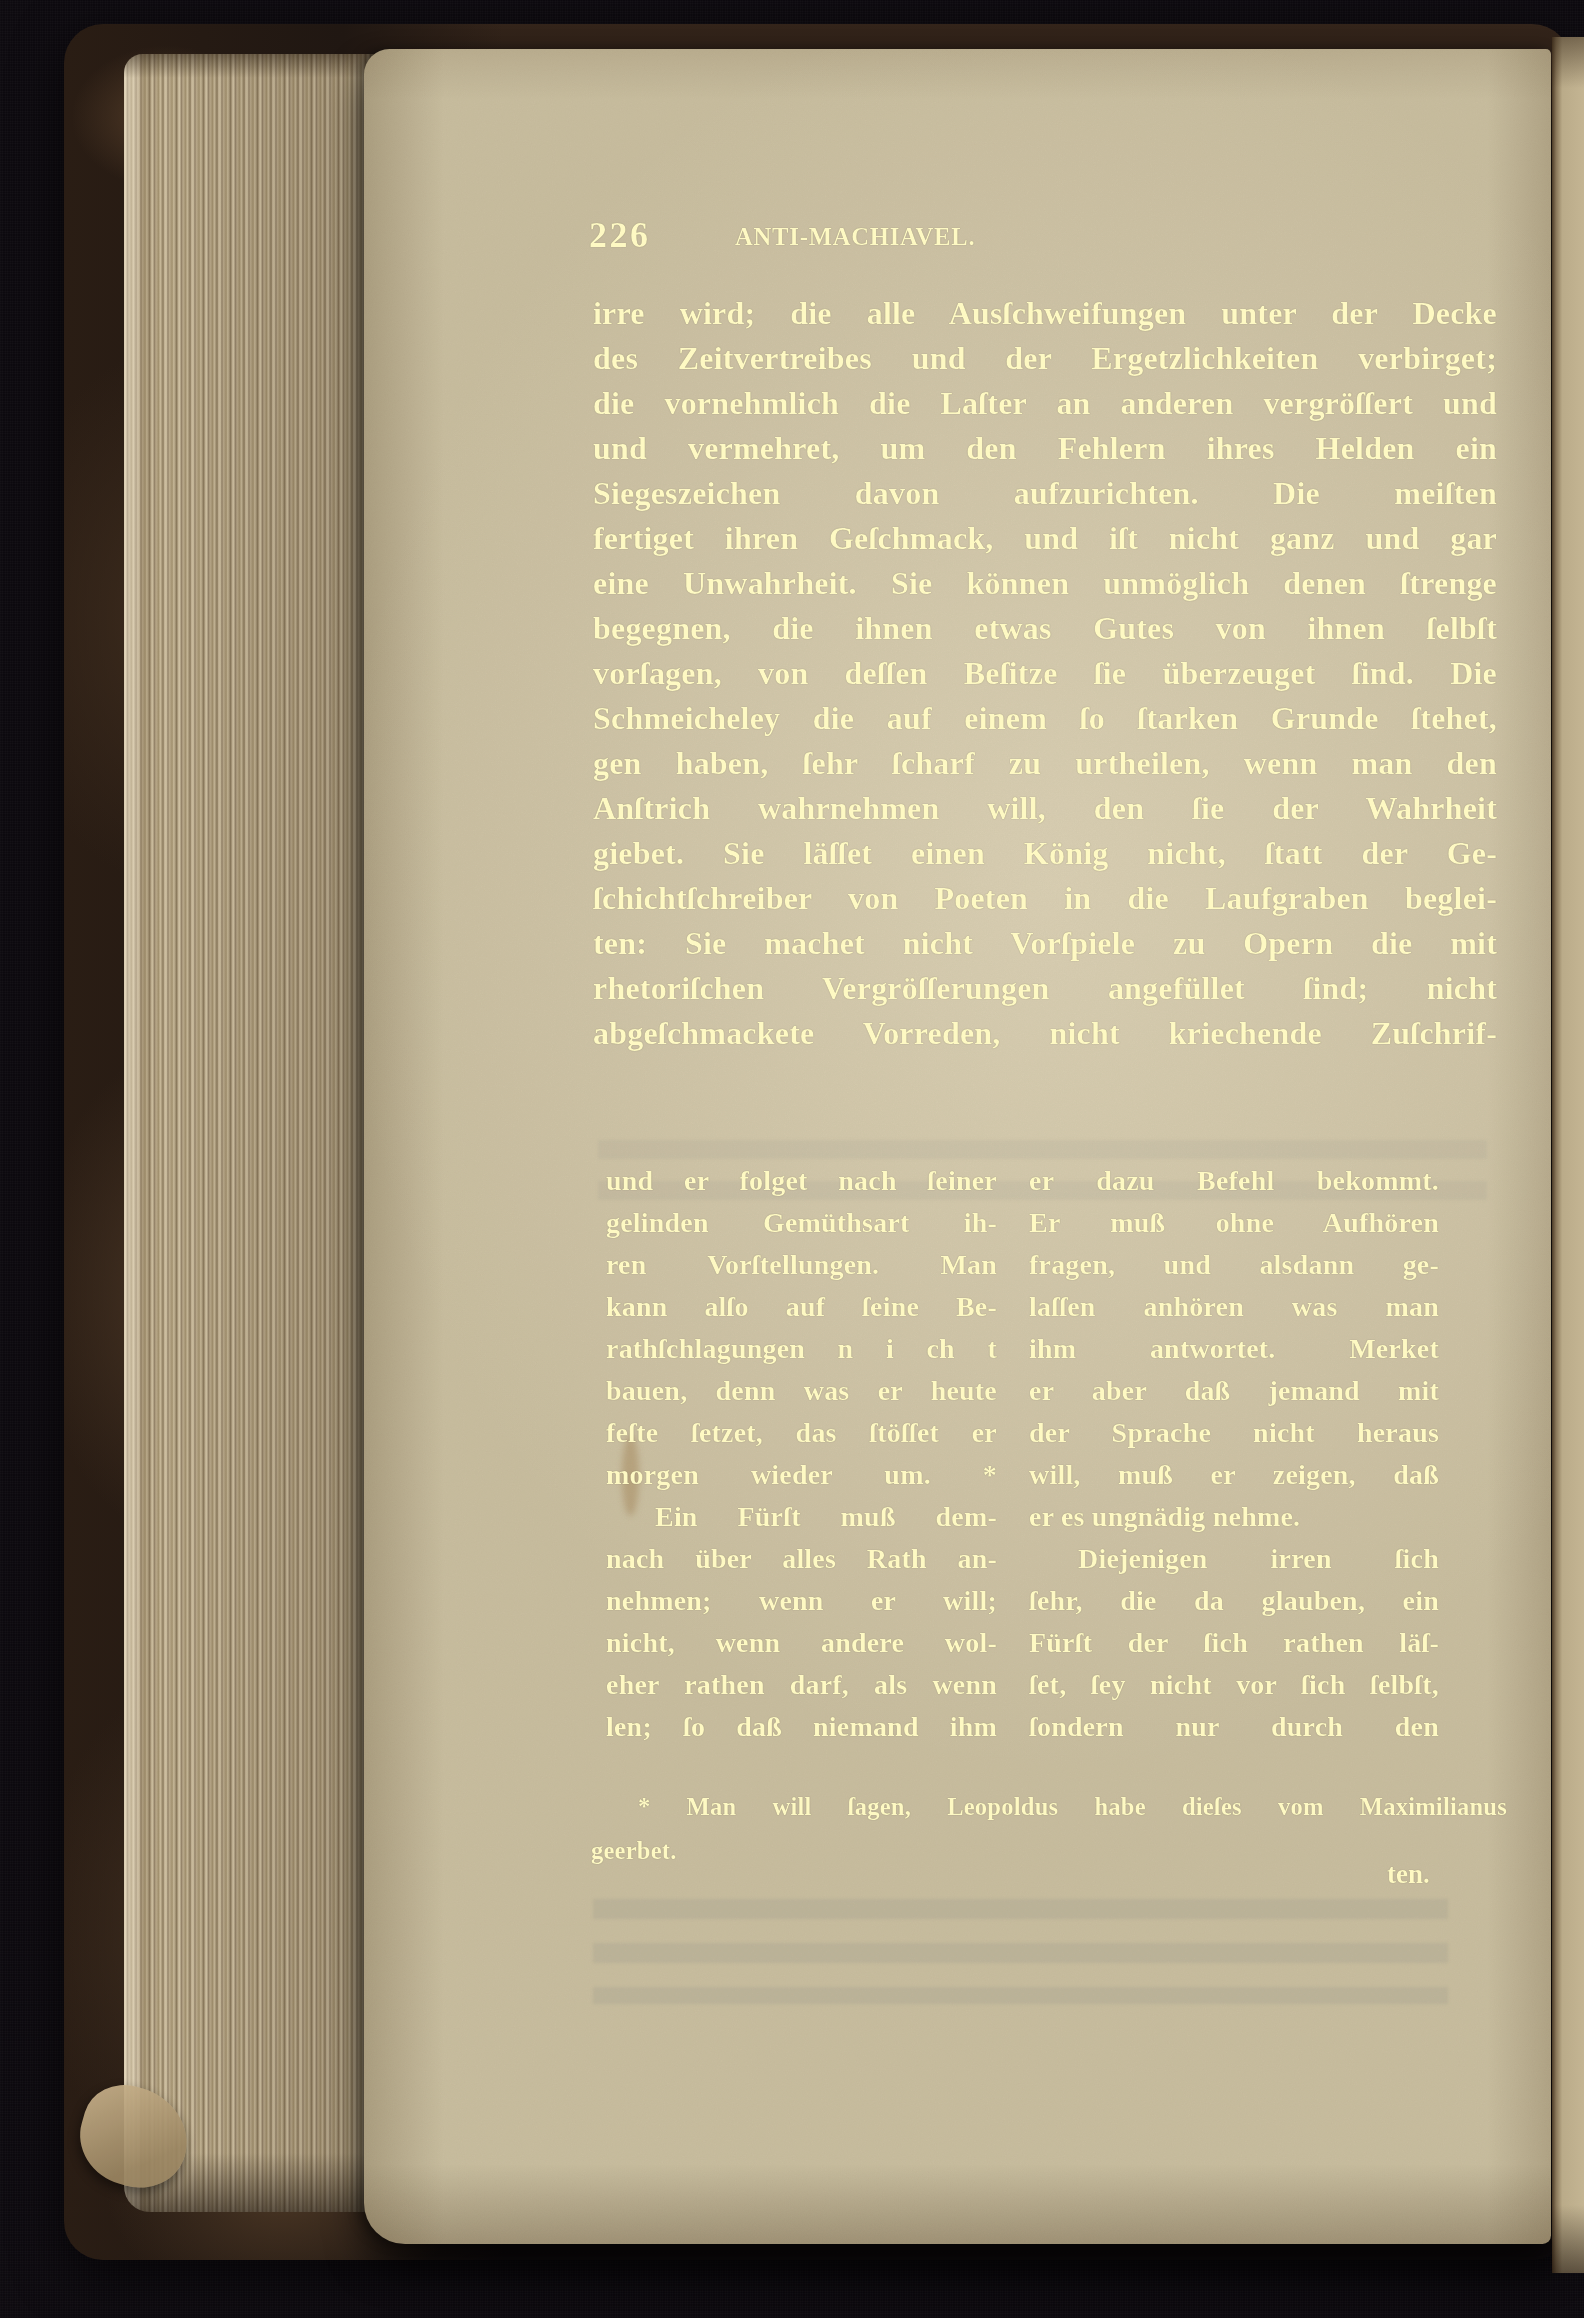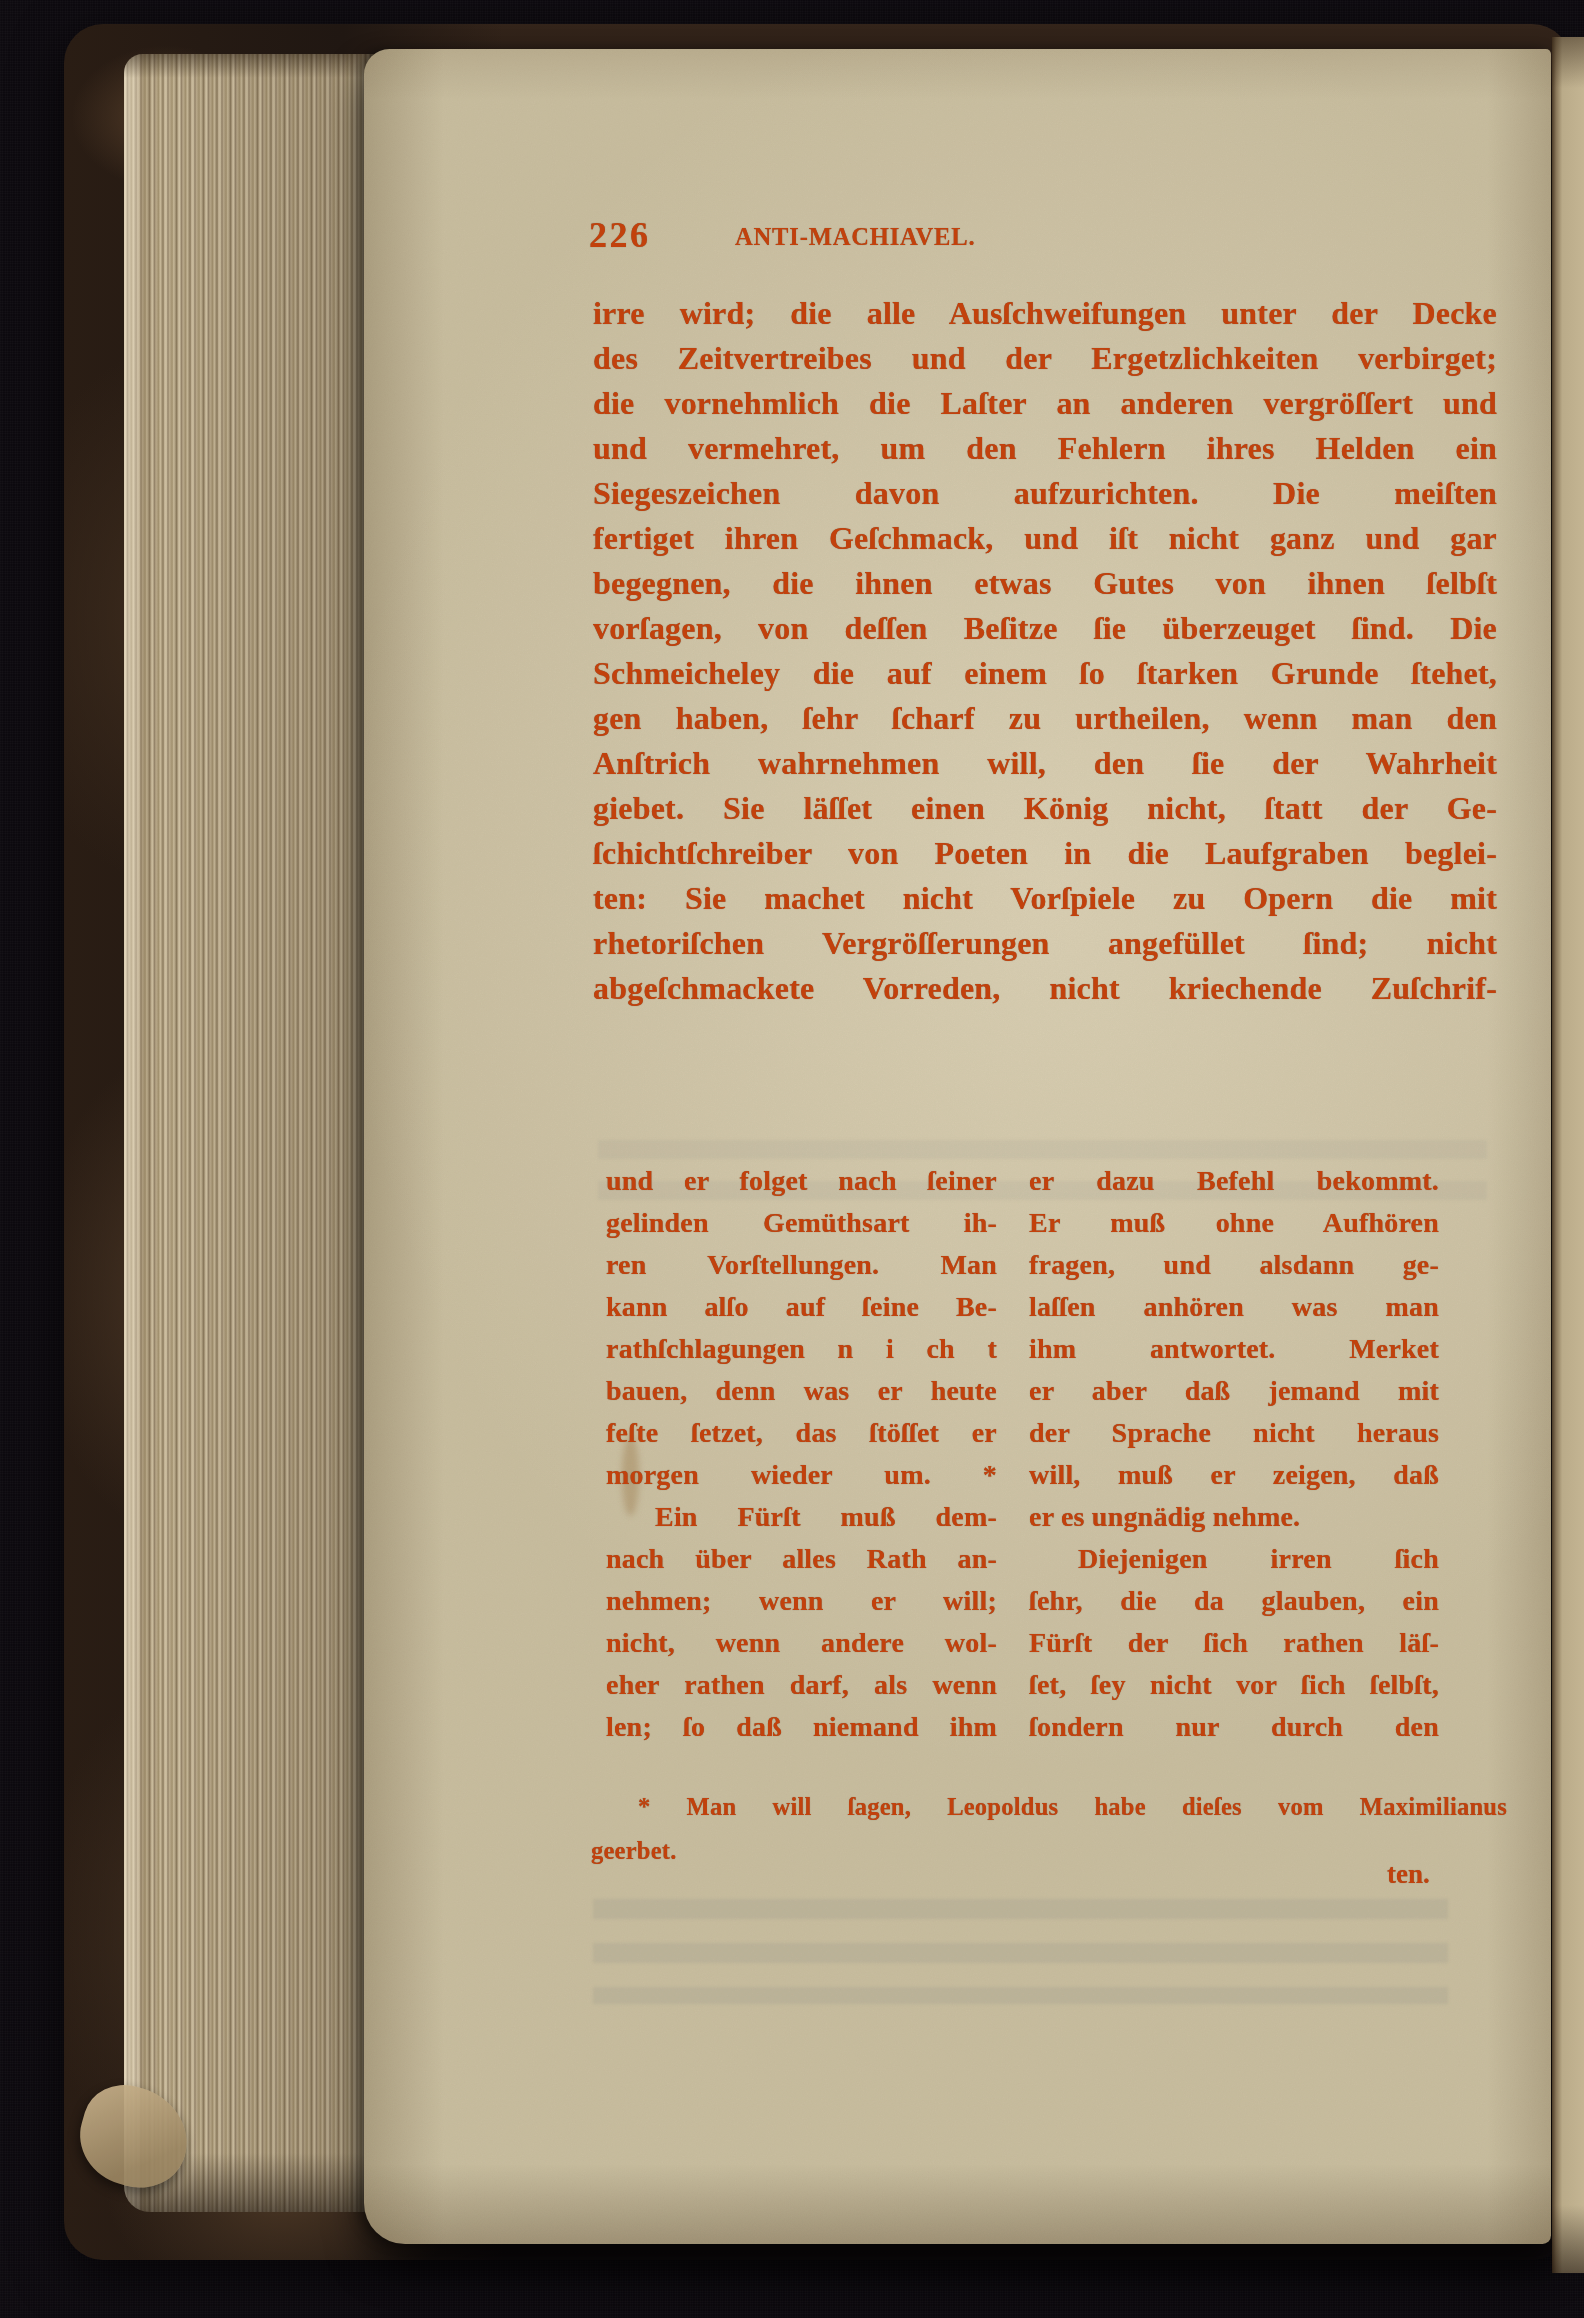--- a/index.html
+++ b/index.html
@@ -75,21 +75,21 @@
     background:repeating-linear-gradient(180deg, rgba(72,84,100,.085) 0 20.3px, rgba(0,0,0,0) 20.3px 44px);
     filter:blur(1.7px);
   }
   .bleed-b{
     left:598px;top:1140px;width:889px;height:71px;
     background:repeating-linear-gradient(180deg, rgba(72,84,100,.06) 0 18.6px, rgba(0,0,0,0) 18.6px 41px);
     filter:blur(1.7px);
   }
 
   
-  .ink{color:#c2410c;text-shadow:0 0 0.8px rgba(42,34,26,.55);}
+  .ink{color:#fef9c3;text-shadow:0 0 0.8px rgba(42,34,26,.55);}
   .pagenum{
     left:589px;top:217px;
     font-size:36px;font-weight:700;letter-spacing:2.5px;line-height:1;
   }
   .running-title{
     left:735px;top:225px;
     font-size:24.6px;font-weight:700;letter-spacing:0.8px;line-height:1;
   }
   .main-text{
     left:593px;top:291px;width:904px;
@@ -139,20 +139,21 @@
 <div class="abs ink pagenum">226</div>
 <div class="abs ink running-title">ANTI-MACHIAVEL.</div>
 
 <div class="abs ink main-text">
     <div class="tline">irre wird; die alle Ausſchweifungen unter der Decke</div>
     <div class="tline">des Zeitvertreibes und der Ergetzlichkeiten verbirget;</div>
     <div class="tline">die vornehmlich die Laſter an anderen vergröſſert und</div>
     <div class="tline">und vermehret, um den Fehlern ihres Helden ein</div>
     <div class="tline">Siegeszeichen davon aufzurichten. Die meiſten</div>
     <div class="tline">fertiget ihren Geſchmack, und iſt nicht ganz und gar</div>
+    <div class="tline">eine Unwahrheit. Sie können unmöglich denen ſtrenge</div>
     <div class="tline">begegnen, die ihnen etwas Gutes von ihnen ſelbſt</div>
     <div class="tline">vorſagen, von deſſen Beſitze ſie überzeuget ſind. Die</div>
     <div class="tline">Schmeicheley die auf einem ſo ſtarken Grunde ſtehet,</div>
     <div class="tline">gen haben, ſehr ſcharf zu urtheilen, wenn man den</div>
     <div class="tline">Anſtrich wahrnehmen will, den ſie der Wahrheit</div>
     <div class="tline">giebet. Sie läſſet einen König nicht, ſtatt der Ge-</div>
     <div class="tline">ſchichtſchreiber von Poeten in die Laufgraben beglei-</div>
     <div class="tline">ten: Sie machet nicht Vorſpiele zu Opern die mit</div>
     <div class="tline">rhetoriſchen Vergröſſerungen angefüllet ſind; nicht</div>
     <div class="tline">abgeſchmackete Vorreden, nicht kriechende Zuſchrif-</div>

